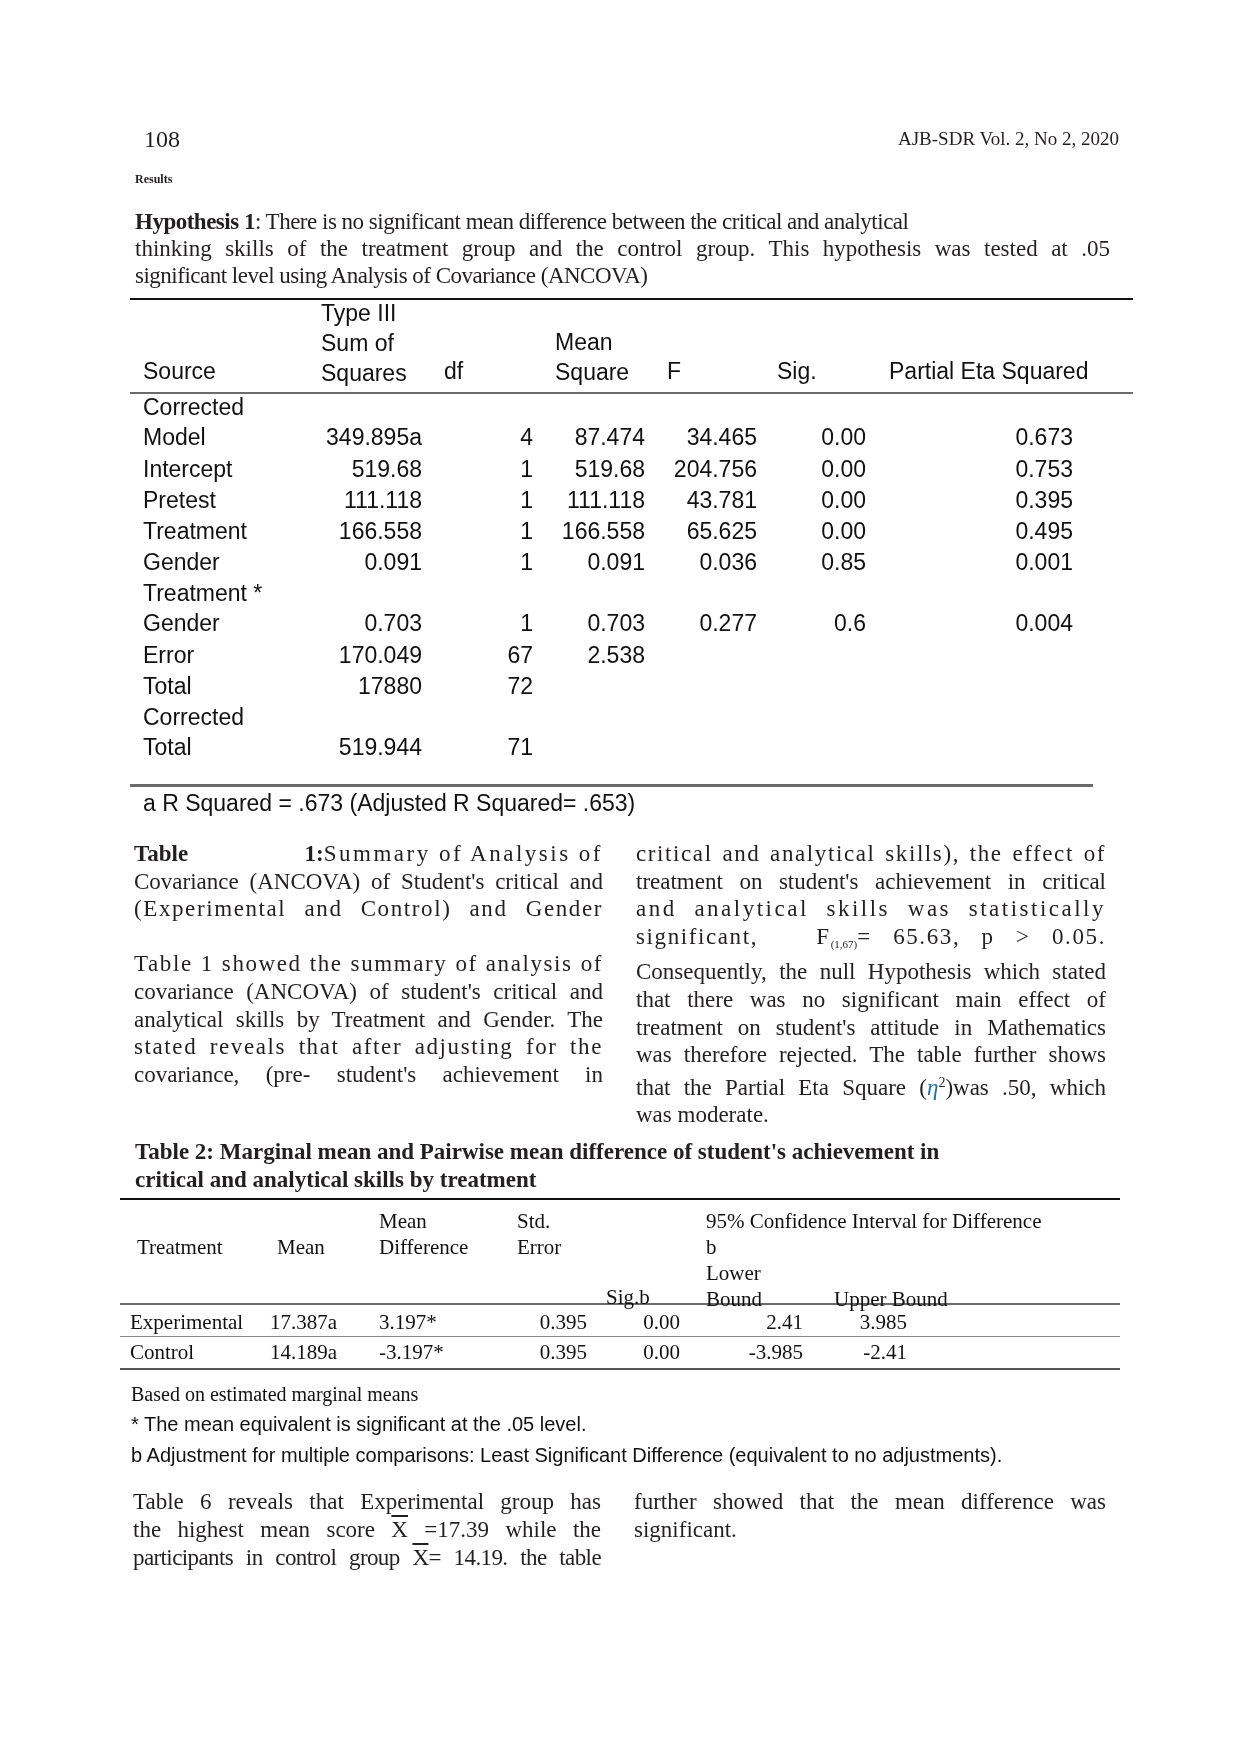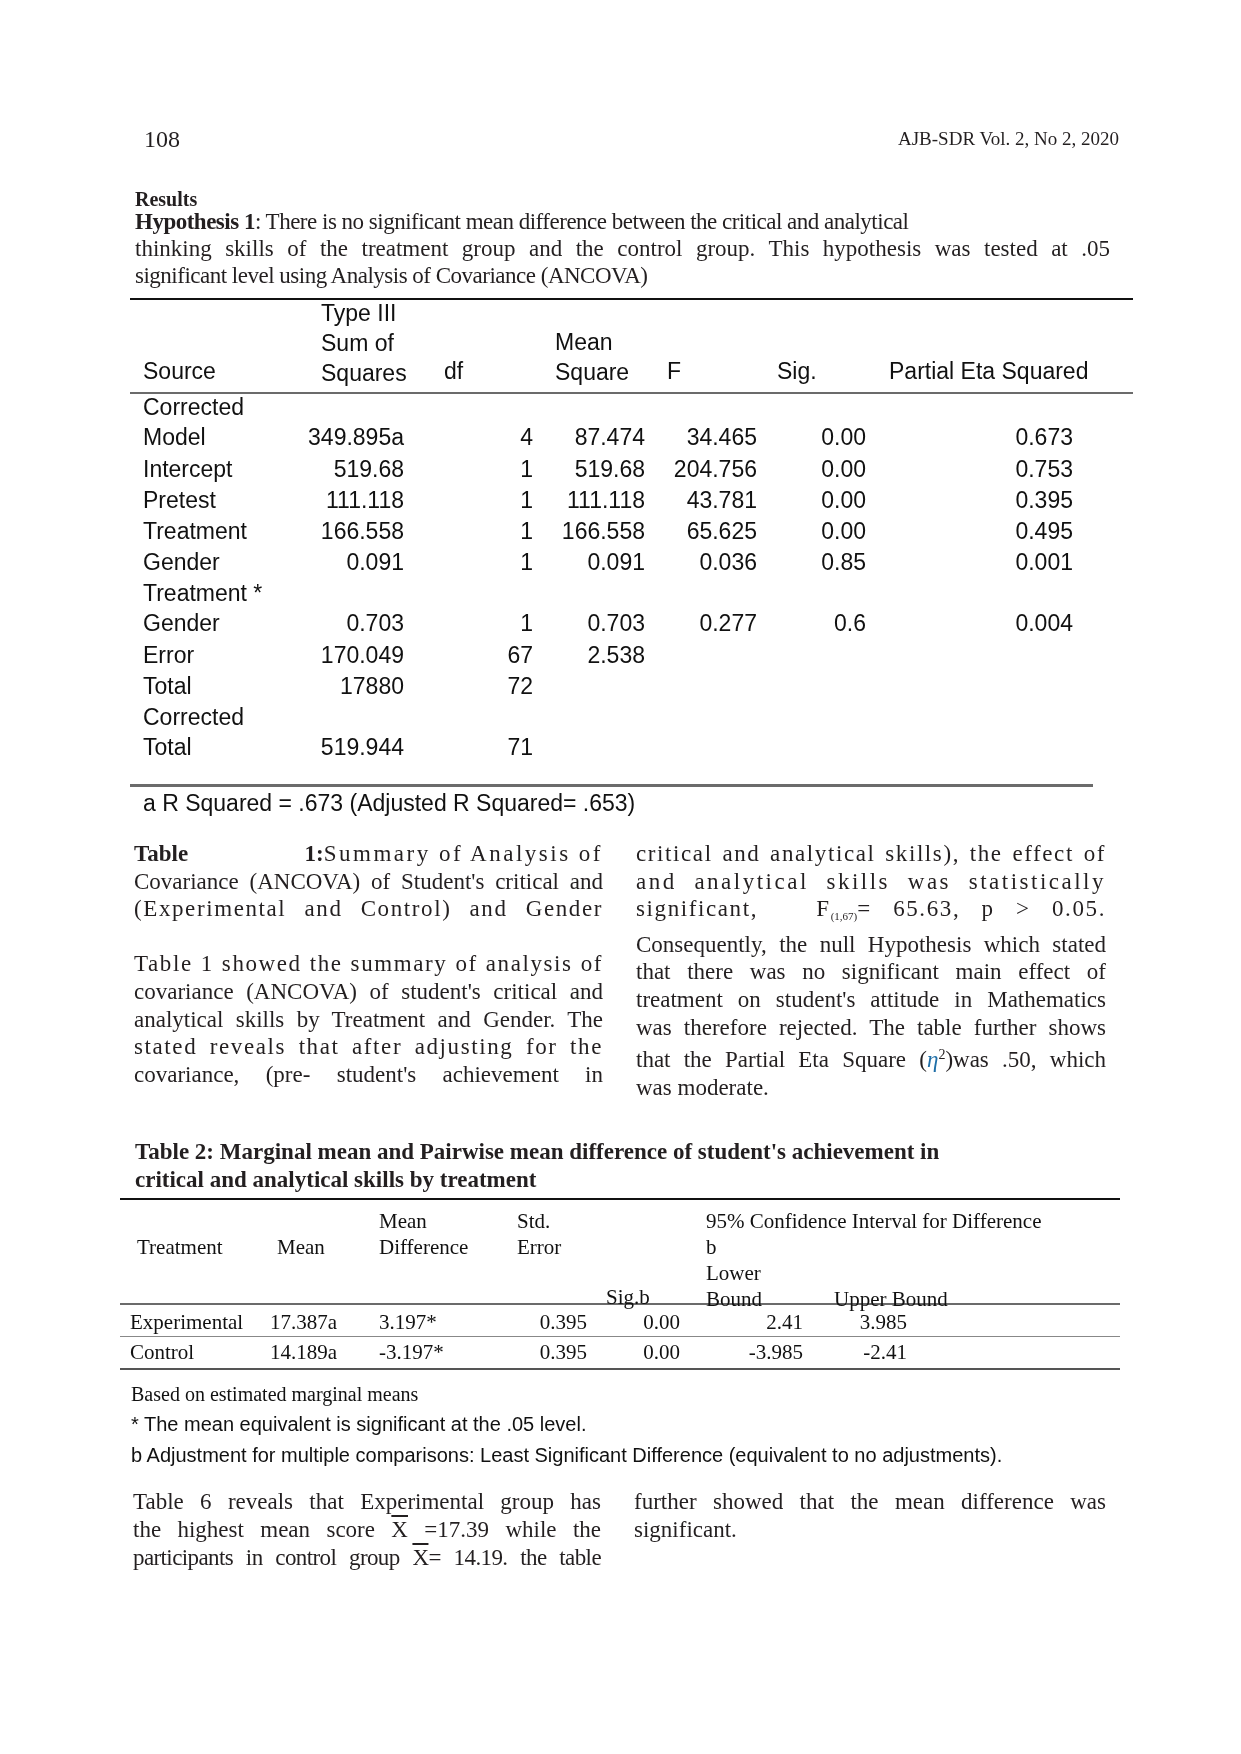--- a/index.html
+++ b/index.html
@@ -6,39 +6,39 @@
   body { width: 1241px; height: 1754px; position: relative; overflow: hidden; color: #231f20; }
   .serif { font-family: "Liberation Serif", "DejaVu Serif", serif; }
   .sans { font-family: "Liberation Sans", "DejaVu Sans", sans-serif; }
   .abs { position: absolute; }
 
   
   #page-number { left: 144px; top: 126px; font-size: 24px; }
   #journal-ref { right: 122px; top: 128px; font-size: 19px; }
 
   
-  #results-heading { left: 135px; top: 188px; font-size: 20px; font-weight: bold; }
+  #results-heading { left: 135px; top: 172px; font-size: 12px; font-weight: bold; }
   #hypothesis { left: 135px; top: 208px; width: 975px; font-size: 23px; line-height: 27px; }
   #hypothesis .line { display: block; white-space: nowrap; }
   #hypothesis .j { text-align: justify; text-align-last: justify; }
   #hypothesis .tight { letter-spacing: -0.5px; }
   #hypothesis b { font-weight: bold; }
 
   
   .rule { position: absolute; height: 0; }
   #t1-top { left: 130px; width: 1003px; top: 298px; border-top: 2px solid #111; }
   #t1-mid { left: 130px; width: 1003px; top: 392px; border-top: 2px solid #6b6b6b; }
   #t1-bot { left: 130px; width: 963px; top: 784px; border-top: 3px solid #6b6b6b; }
 
   .t1 { font-size: 23px; color: #111; }
   .t1-hdr-cell { position: absolute; line-height: 30px; }
   .t1-row { position: absolute; left: 0; width: 1241px; height: 34px; }
   .t1-cell { position: absolute; white-space: nowrap; line-height: 30px; }
   .c-src { left: 143px; }
-  .c-ss  { right: 837px; text-align: right; }  
+  .c-ss  { right: 819px; text-align: right; }  
   .c-df  { right: 708px; text-align: right; }  
   .c-ms  { right: 596px; text-align: right; }  
   .c-f   { right: 484px; text-align: right; }  
   .c-sig { right: 375px; text-align: right; }  
   .c-eta { right: 168px; text-align: right; }  
 
   #t1-note { left: 143px; top: 788px; font-size: 23px; line-height: 30px; color: #111; }
 
   
   .col { position: absolute; font-size: 23px; line-height: 27.6px; text-align: justify; color: #231f20; }
@@ -225,20 +225,21 @@
   <span class="gap"></span>
   <span class="ln wider">Table 1 showed the summary of analysis of</span>
   <span class="ln">covariance (ANCOVA) of student's critical and</span>
   <span class="ln">analytical skills by Treatment and Gender. The</span>
   <span class="ln wider">stated reveals that after adjusting for the</span>
   <span class="ln">covariance, (pre- student's achievement in</span>
 </div>
 
 <div id="col-right" class="col serif">
   <span class="ln wider">critical and analytical skills), the effect of</span>
+  <span class="ln">treatment on student's achievement in critical</span>
   <span class="ln wide">and analytical skills was statistically</span>
   <span class="ln wider"><span>significant, F</span><sub class="fsub">(1,67)</sub><span style="float:right; word-spacing: 14px;">= 65.63, p &gt; 0.05.</span></span>
   <span class="ln">Consequently, the null Hypothesis which stated</span>
   <span class="ln">that there was no significant main effect of</span>
   <span class="ln">treatment on student's attitude in Mathematics</span>
   <span class="ln">was therefore rejected. The table further shows</span>
   <span class="ln"><span>that the Partial Eta Square (</span><span class="eta" style="color: rgb(31, 111, 168);">η</span><sup class="sq">2</sup><span>)was .50, which</span></span>
   <span class="ln last">was moderate.</span>
 </div>
 

